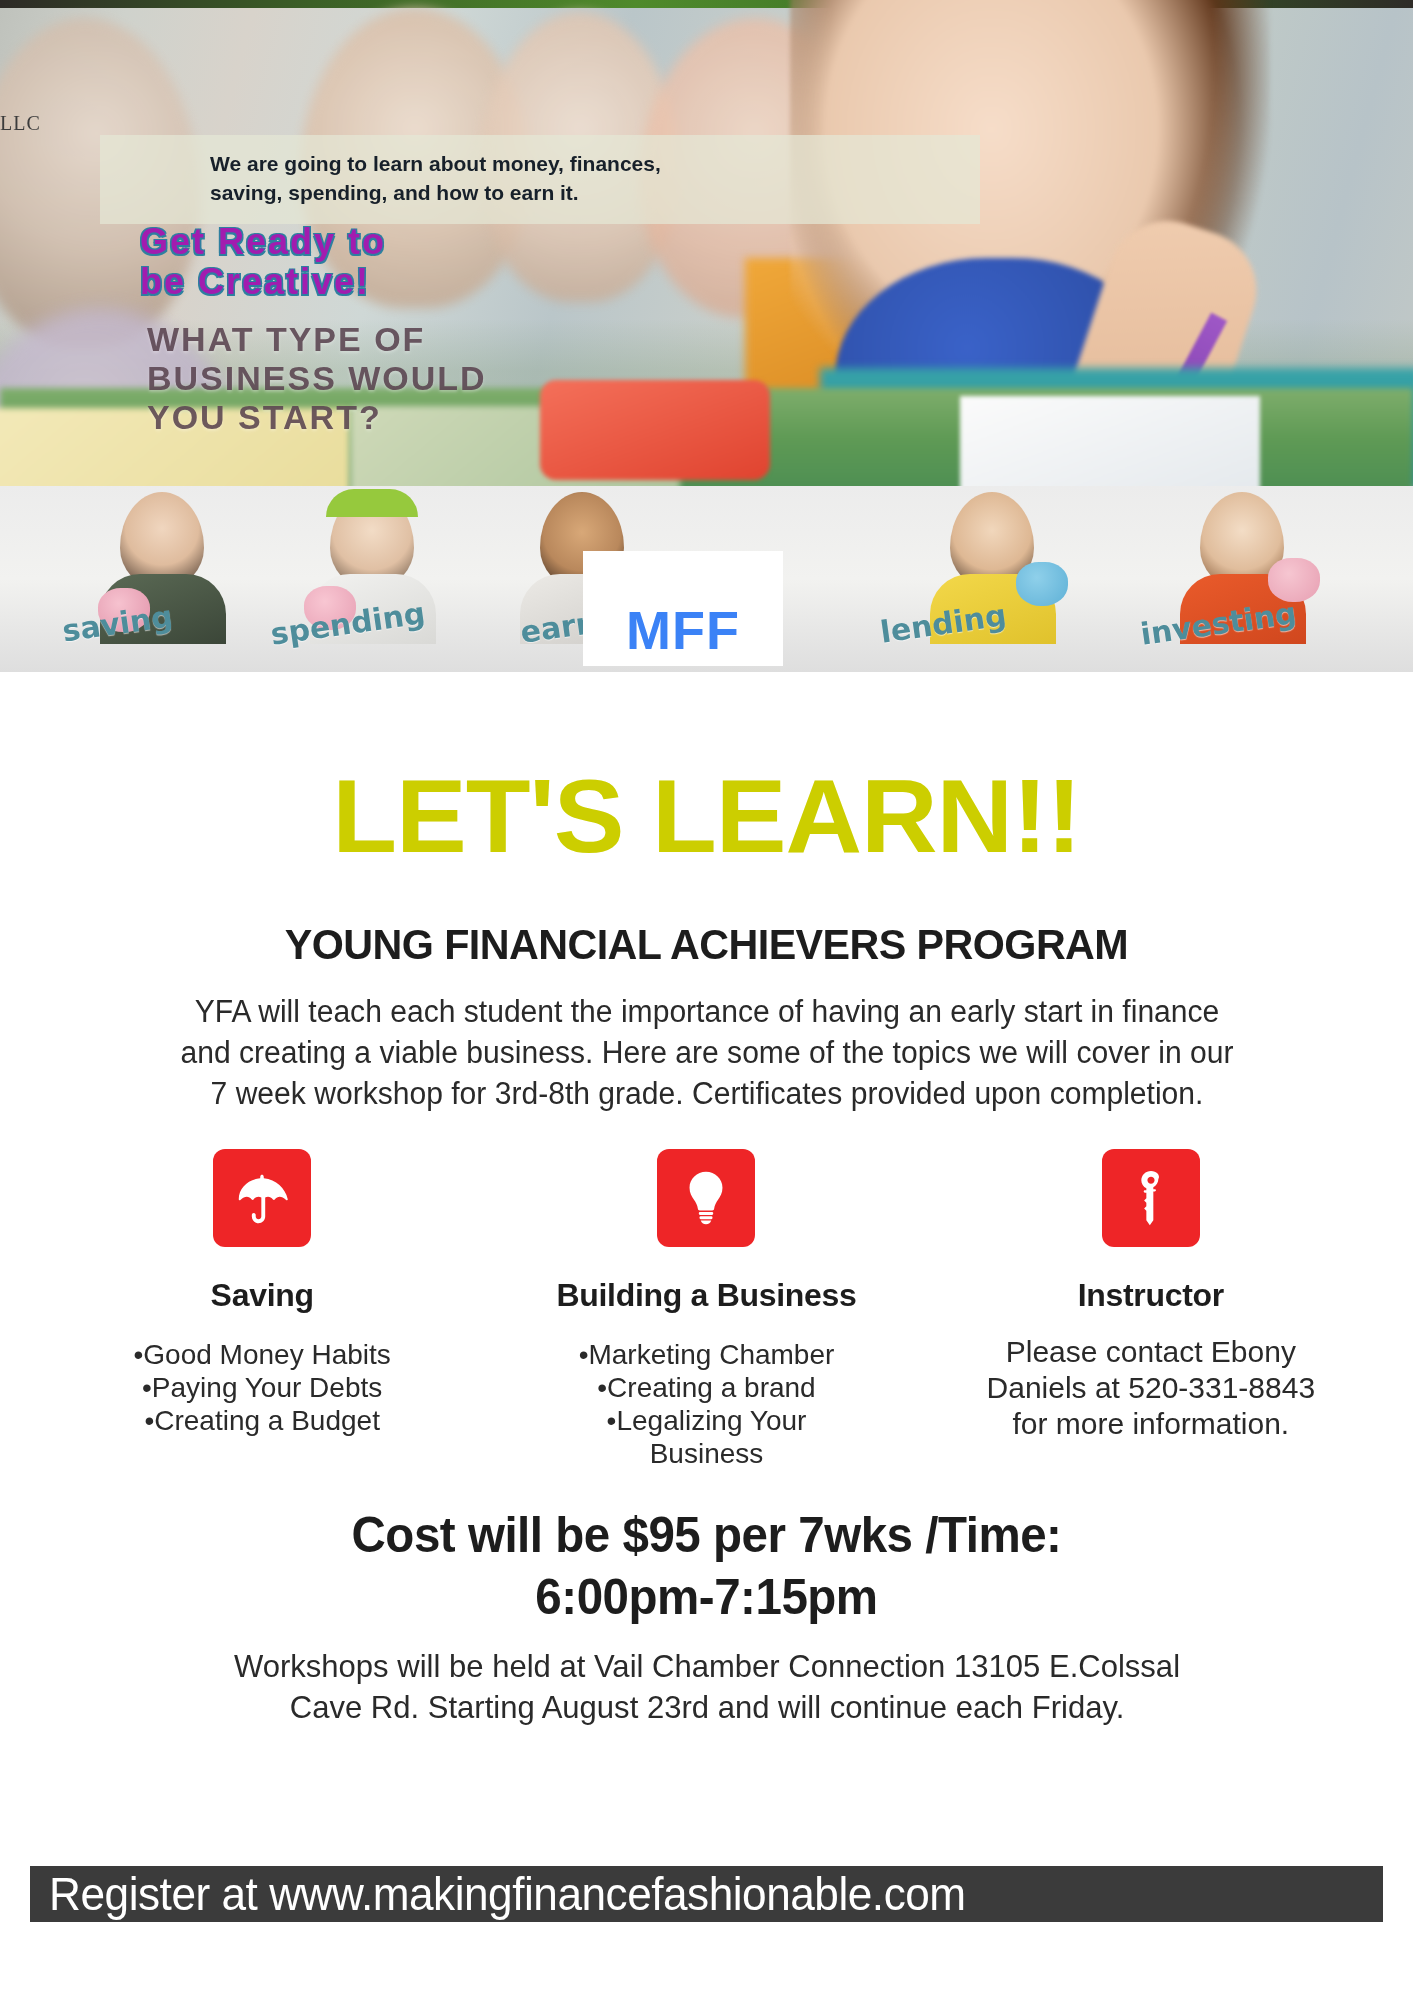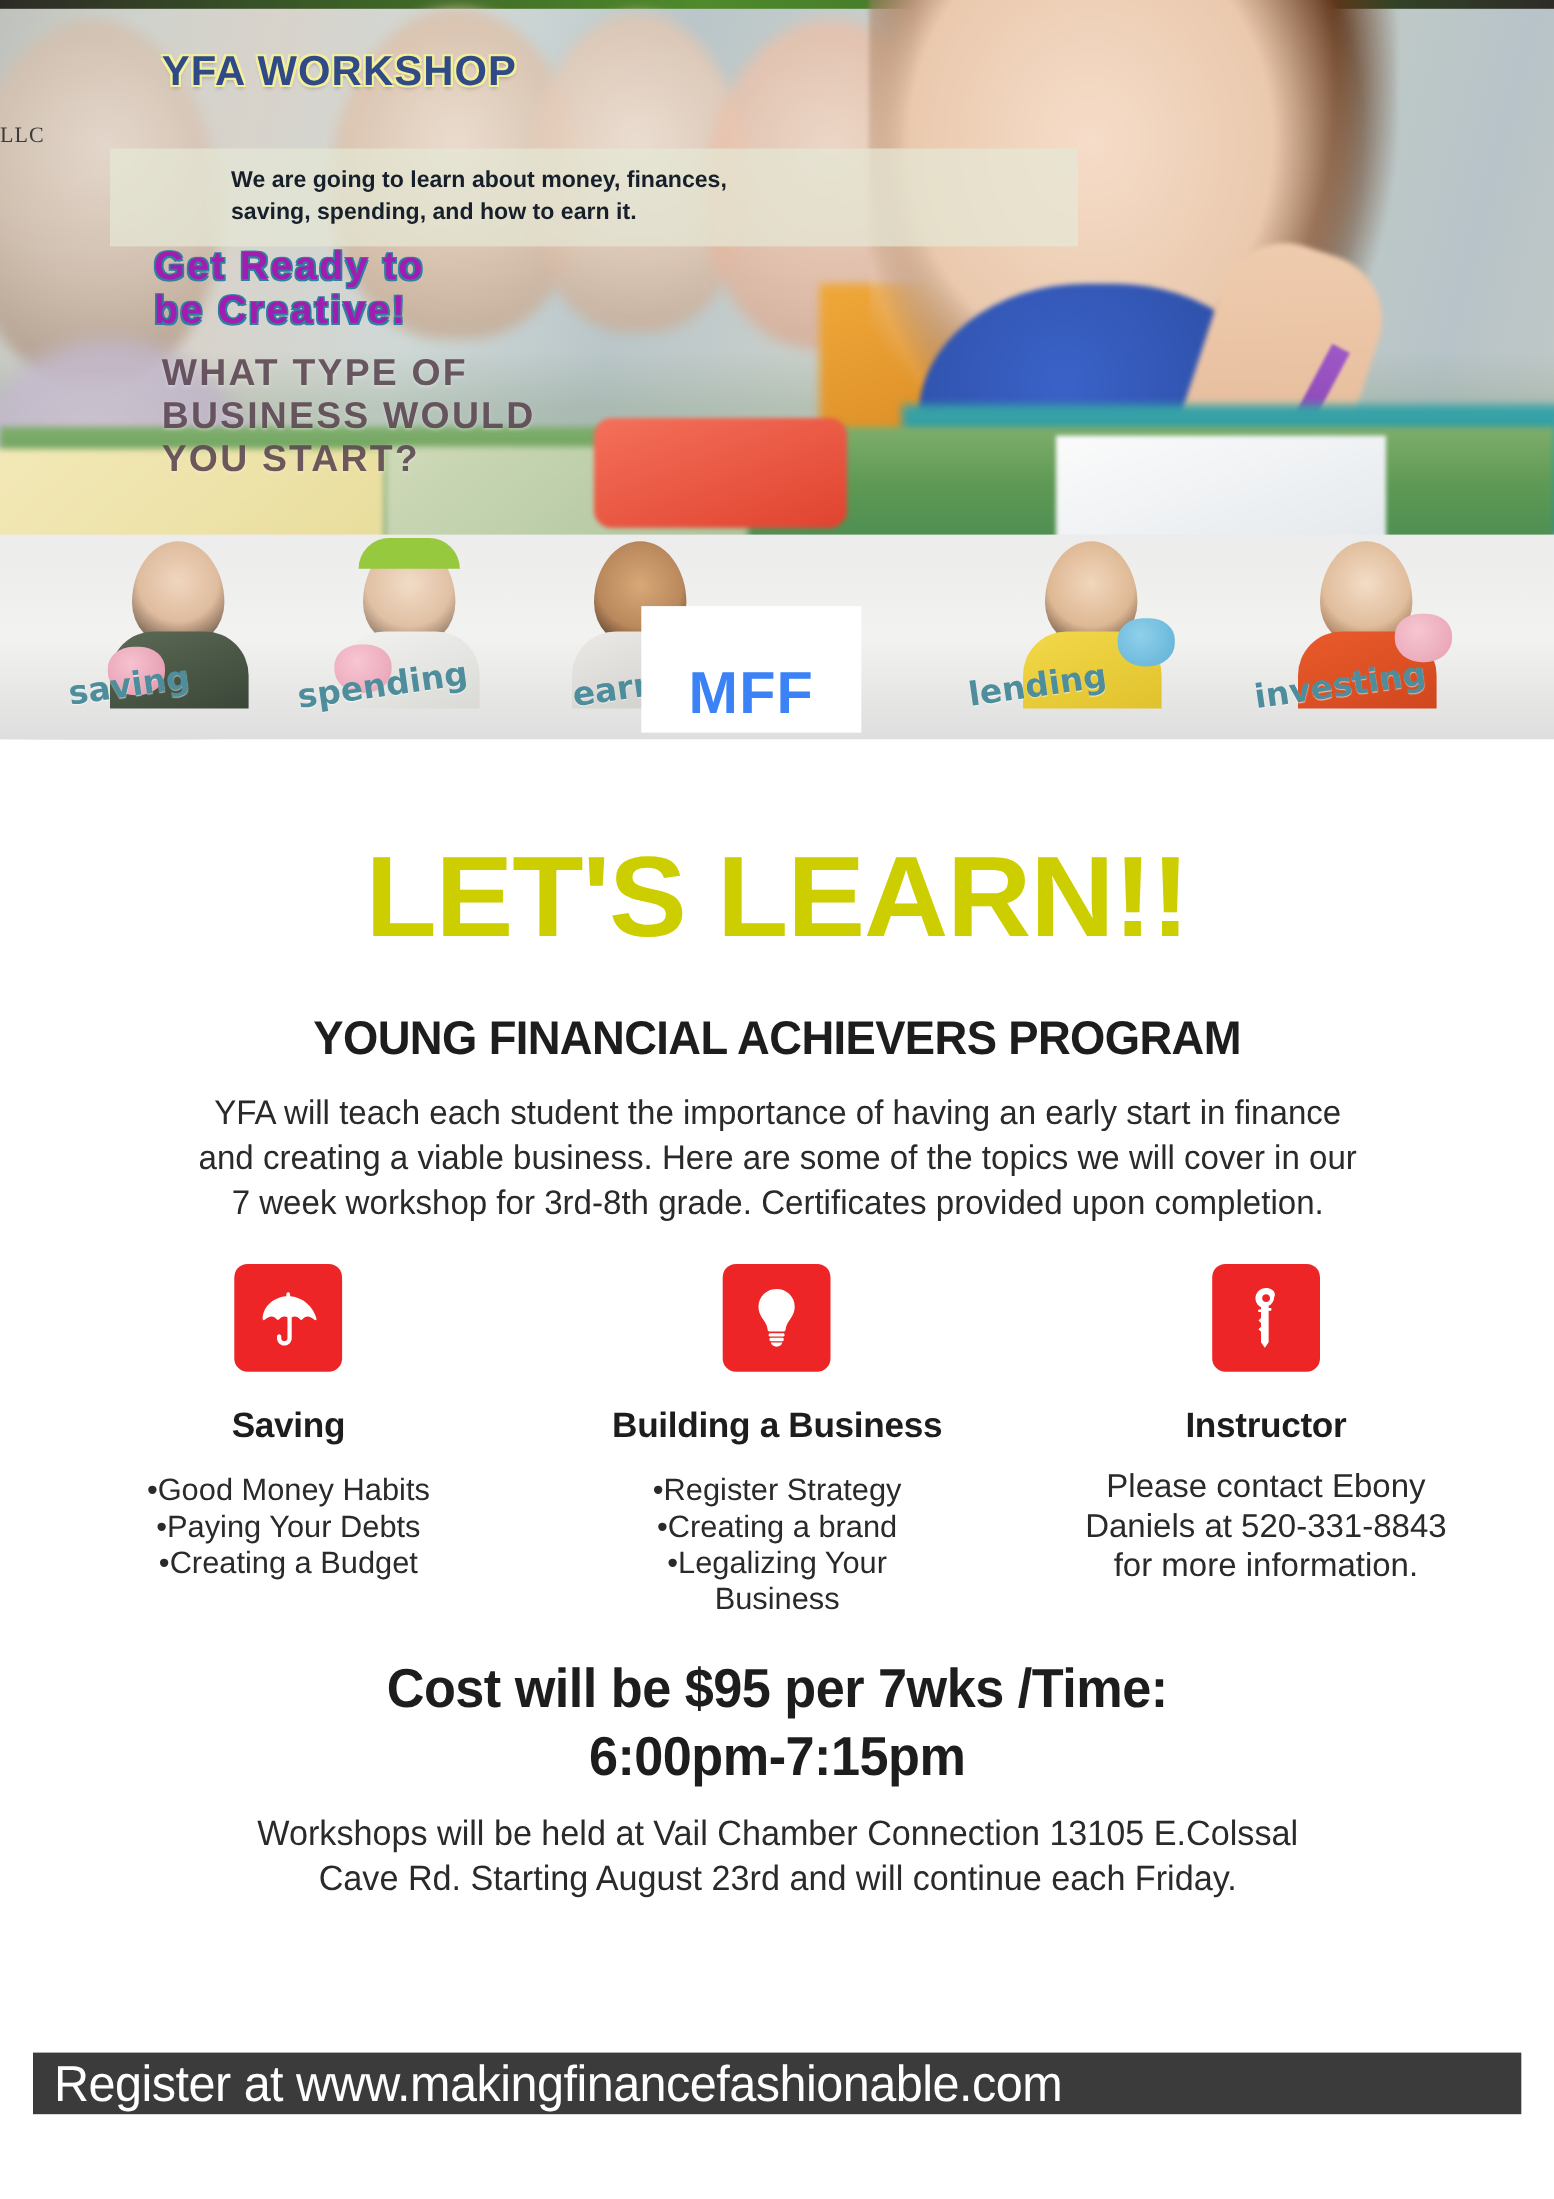--- a/index.html
+++ b/index.html
@@ -356,21 +356,20 @@
     <div class="pencil"></div>
     <div class="desk2"></div>
     <div class="desk"></div>
     <div class="book-left"></div>
     <div class="book-mid"></div>
     <div class="pencilcase"></div>
     <div class="notebook"></div>
   </div>
 
   <div class="ph-title">
-    <div>YFA WORKSHOP</div>
   </div>
 
   <div class="ph-sub">
     <div>We are going to learn about money, finances,</div>
     <div>saving, spending,  and how to earn it.</div>
   </div>
 
   <div class="ph-creative">
     <div>Get Ready to</div>
     <div>be Creative!</div>
@@ -454,21 +453,21 @@
       <div class="icon-box">
         <svg width="62" height="62" viewBox="0 0 64 64" aria-hidden="true">
           <path fill="#ffffff" d="M32 5c-9.4 0-17 7.3-17 16.3 0 5.4 2.3 9.1 4.6 12.6 1.9 2.9 3.6 5.5 4 9.3.1 1 .9 1.7 1.9 1.7h13c1 0 1.8-.7 1.9-1.7.4-3.8 2.1-6.4 4-9.3 2.3-3.5 4.6-7.2 4.6-12.6C49 12.3 41.4 5 32 5z"></path>
           <rect x="24.6" y="46.4" width="14.8" height="3.1" rx="1.2" fill="#ffffff"></rect>
           <rect x="25.3" y="50.8" width="13.4" height="3.1" rx="1.2" fill="#ffffff"></rect>
           <path fill="#ffffff" d="M26.6 55.2h10.8c-.6 2.3-2.7 3.9-5.4 3.9s-4.8-1.6-5.4-3.9z"></path>
         </svg>
       </div>
       <div class="col-title">Building a Business</div>
       <div class="col-list">
-        <span class="li">•Register Strategy</span>
+        <span class="li">•Marketing Chamber</span>
         <span class="li">•Creating a brand</span>
         <span class="li">•Legalizing Your</span>
         <span class="li">Business</span>
       </div>
     </div>
 
     <div class="col">
       <div class="icon-box">
         <svg width="62" height="62" viewBox="0 0 64 64" aria-hidden="true">
           <path fill="#ffffff" d="M32 4c-5.5 0-10 4.3-10 9.6 0 3.6 2.1 6.8 5.2 8.4v2.1h-1.5c-.7 0-1.2.5-1.2 1.2s.5 1.2 1.2 1.2h1.5v5.8l-2.3 2.3 2.3 2.3v3.6l-2.3 2.3 2.3 2.3V55l3.6 5 3.6-5V25.3h1.5c.7 0 1.2-.5 1.2-1.2s-.5-1.2-1.2-1.2h-1.5v-2.1c3.1-1.6 5.2-4.8 5.2-8.4C42 8.3 37.5 4 32 4zm0 6c2 0 3.7 1.6 3.7 3.6S34 17.2 32 17.2s-3.7-1.6-3.7-3.6S30 10 32 10z"></path>

